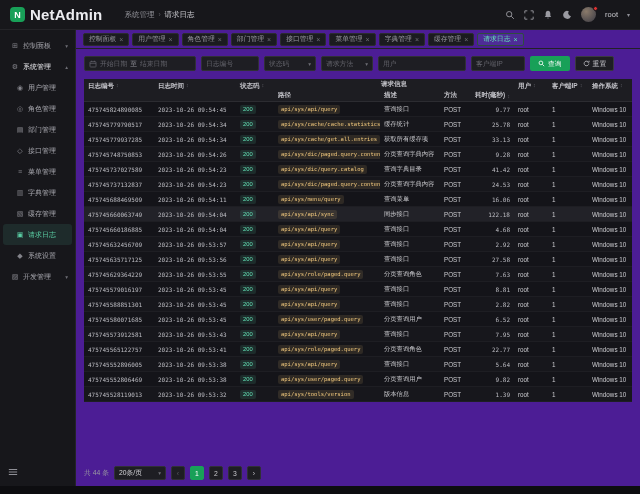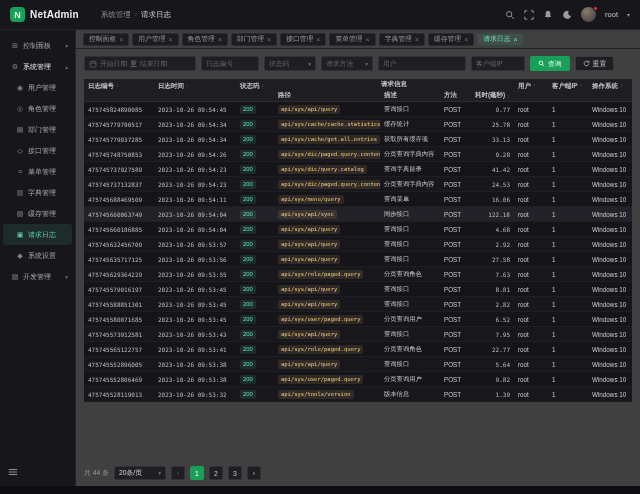--- a/index.html
+++ b/index.html
@@ -10,21 +10,21 @@
     font-family:"Liberation Sans","DejaVu Sans",sans-serif;
   }
   .app { display:flex; flex-direction:column; width:640px; height:494px; }
 
   
   .topbar { flex:0 0 30px; height:30px; background:#17171b; border-bottom:1px solid #242428;
             display:flex; align-items:center; padding:0 10px; }
   .logo-wrap { display:flex; align-items:center; gap:5px; }
   .logo-badge { width:15px; height:15px; border-radius:4px; background:#18a058; color:#fff;
                 font-size:9px; font-weight:bold; display:flex; align-items:center; justify-content:center; }
-  .brand { font-size:10px; font-weight:bold; color:#ececf0; letter-spacing:0.2px; }
+  .brand { font-size:15px; font-weight:bold; color:#ececf0; letter-spacing:0.2px; }
   .breadcrumb { margin-left:22px; font-size:7.5px; color:#8f8f96; display:flex; align-items:center; gap:4px; }
   .crumb-current { color:#d0d0d5; }
   .crumb-sep { font-size:6.5px; color:#5f5f66; }
   .top-right { margin-left:auto; display:flex; align-items:center; gap:9px; color:#9a9aa1; }
   .tb-icon { display:flex; }
   .tb-icon svg { display:block; }
   .avatar { width:15px; height:15px; border-radius:50%;
             background:radial-gradient(circle at 35% 30%, #8a7a6a, #3a3a44); position:relative; }
   .avatar .dot { position:absolute; top:-1px; right:-2px; width:5px; height:5px; border-radius:50%;
                  background:#e03131; border:1px solid #17171b; }
@@ -41,21 +41,21 @@
                padding:0 4px 0 8px; margin:0 3px; border-radius:3px; font-size:7px; color:#a8a8af; }
   .side-item .mi { font-size:7px; width:8px; text-align:center; color:#83838a; }
   .side-item .chev { margin-left:auto; font-size:5.5px; color:#6d6d74; }
   .side-item.child { padding-left:13px; }
   .side-item.open { color:#e8e8ec; }
   .side-item.active { background:rgba(99,226,183,0.10); color:#5acea4; }
   .side-item.active .mi { color:#5acea4; }
   .side-foot { margin-top:auto; padding:5px 8px; color:#8f8f96; display:flex; }
 
   
-  .main { flex:1; display:flex; flex-direction:column; background:#404040; min-width:0; }
+  .main { flex:1; display:flex; flex-direction:column; background:#4c1d95; min-width:0; }
   .tabbar { flex:0 0 19px; height:19px; display:flex; align-items:center; padding:0 7px; gap:3px;
             border-bottom:1px solid #222226; }
   .tab { display:inline-flex; align-items:center; gap:3px; height:13px; padding:0 5px;
          font-size:6.8px; color:#9a9aa1; background:#1b1b20; border:1px solid #2b2b30; border-radius:2px;
          white-space:nowrap; }
   .tab .x { font-size:7px; color:#6d6d74; line-height:1; }
   .tab.active { color:#63e2b7; background:rgba(99,226,183,0.08); border-color:#2f4c41; }
   .tab.active .x { color:#63e2b7; }
 
   .content { flex:1; display:flex; flex-direction:column; padding:7px 8px 0; min-height:0; }

